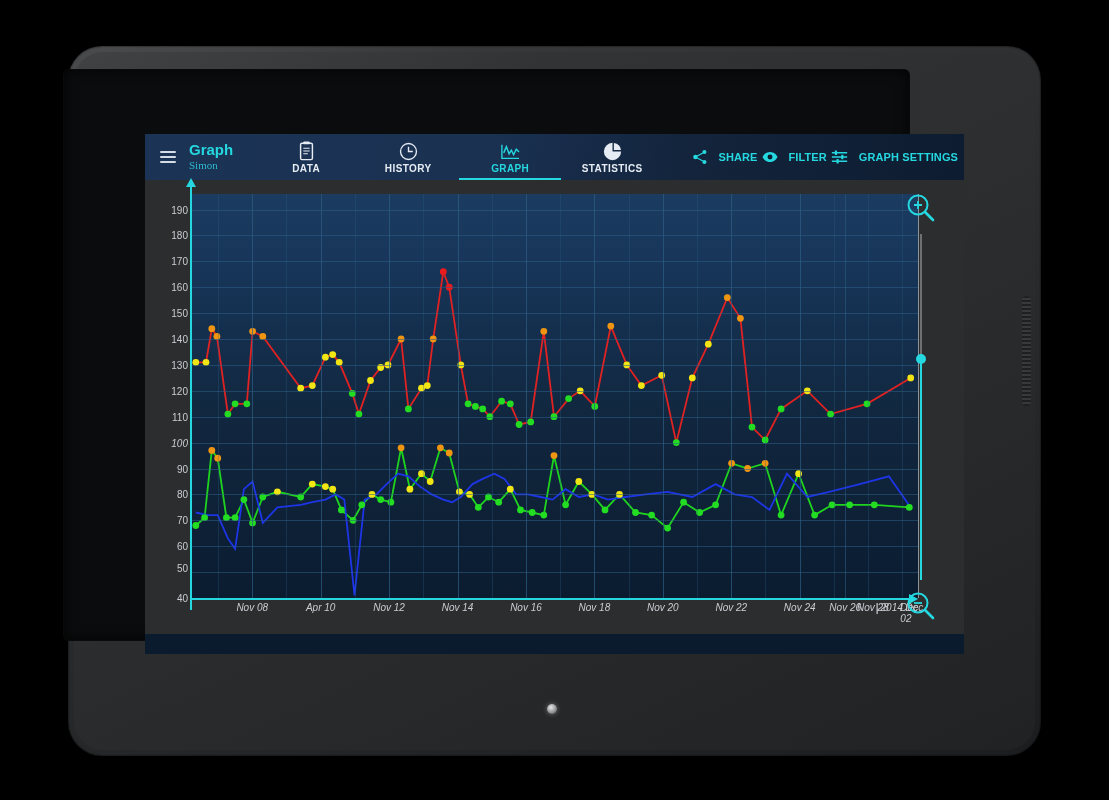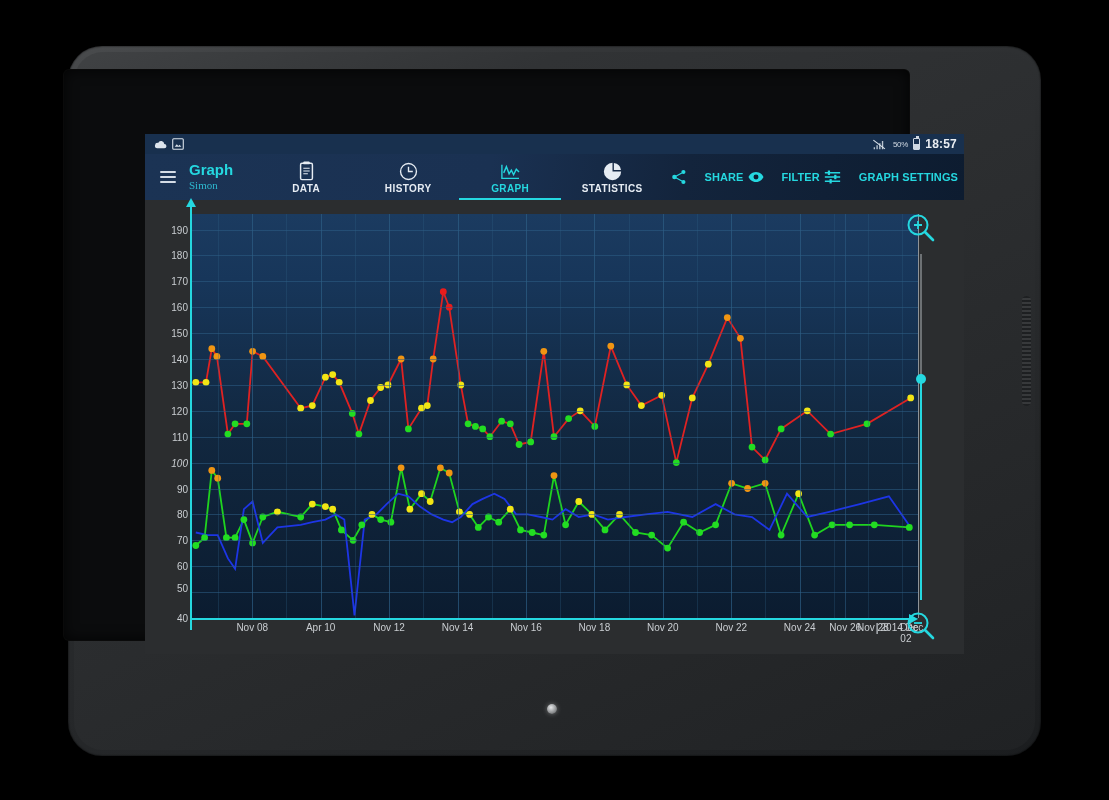--- a/index.html
+++ b/index.html
@@ -108,21 +108,21 @@
   .tab .ic { height: 20px; display: flex; align-items: flex-end; }
   .tab .lb { font-size: 10px; font-weight: bold; letter-spacing: .4px; }
   .tab.active::after {
     content: ""; position: absolute; left: 0; right: 0; bottom: 0; height: 2px; background: #25d8e0;
   }
 
   .actions {
     position: absolute; right: 6px; top: 50%; transform: translateY(-50%);
     display: flex; align-items: center; gap: 4px;
   }
-  .action { display: flex; align-items: center; gap: 18px; cursor: pointer; }
+  .action { display: flex; align-items: center; gap: 11px; cursor: pointer; }
   .action .lb { color: #25d8e0; font-size: 11px; font-weight: bold; letter-spacing: .1px; }
 
   
   .chartpanel {
     position: relative; height: 454px;
     background: #2b2d2f;
   }
   .plotwrap {
     position: absolute; left: 19px; top: 6px; width: 755px; height: 438px;
   }
@@ -148,21 +148,21 @@
   }
   .axis-x {
     position: absolute; left: 26px; top: 412px; right: 10px; height: 2px; background: #25d8e0;
   }
   .axis-x::after {
     content:""; position:absolute; right:-9px; top:-4px;
     border-top:5px solid transparent; border-bottom:5px solid transparent; border-left:9px solid #25d8e0;
   }
   .xlabels { position: absolute; left: 26px; top: 416px; right: 0; height: 20px; }
   .xlabels span {
-    position: absolute; color: #c9cdd1; font-size: 10px; transform: translateX(-50%); top: 0;
+    position: absolute; color: #c9cdd1; font-size: 10px; transform: translateX(-50%); top: 0; font-style: italic;
   }
   .yearmark {
     position: absolute; color: #e8eef4; font-size: 10px; top: -13px; transform: translateX(-50%);
     white-space: nowrap;
   }
   .yearmark::before {
     content:""; position:absolute; left:-4px; top:1px; width:1px; height:11px; background:#e8eef4;
   }
 
   
@@ -188,40 +188,20 @@
     <div class="speaker l"></div>
     <div class="speaker r"></div>
     <div class="cam c1"></div>
     <div class="cam c2"></div>
     <div class="home-dot"></div>
   </div>
   <div class="bezel"></div>
 
   <div class="screen">
 
-    <div class="statusbar">
-      <div class="sb-left">
-        <svg width="13" height="11" viewBox="0 0 24 20">
-          <path d="M19 9a6 6 0 0 0-11.4-2A5 5 0 0 0 6 17h13a4 4 0 0 0 0-8z" fill="#dce4ec"></path>
-        </svg>
-        <svg width="12" height="12" viewBox="0 0 20 20">
-          <rect x="1.2" y="1.2" width="17.6" height="17.6" rx="1.6" fill="none" stroke="#dce4ec" stroke-width="1.8"></rect>
-          <path d="M4.5 14.5l3.5-4 2.6 3 2-2.4 3 3.4z" fill="#dce4ec"></path>
-        </svg>
-      </div>
-      <div class="sb-right">
-        <svg width="15" height="11" viewBox="0 0 22 16">
-          <path d="M1 12h2v3H1zM5 9h2v6H5zM9 6h2v9H9zM13 3h2v12h-2z" fill="#b9c4d0"></path>
-          <path d="M0.5 1.5l17 13" stroke="#dce4ec" stroke-width="1.6"></path>
-        </svg>
-        <span class="sb-pct">50%</span>
-        <span class="batt"></span>
-        <span class="sb-clock">18:57</span>
-      </div>
-    </div>
 
     <div class="appbar">
       <div class="hamburger">
         <i></i>
           <i></i>
           <i></i>
       </div>
       <div class="titlebox">
         <div class="title">Graph</div>
         <div class="subtitle">Simon</div>

